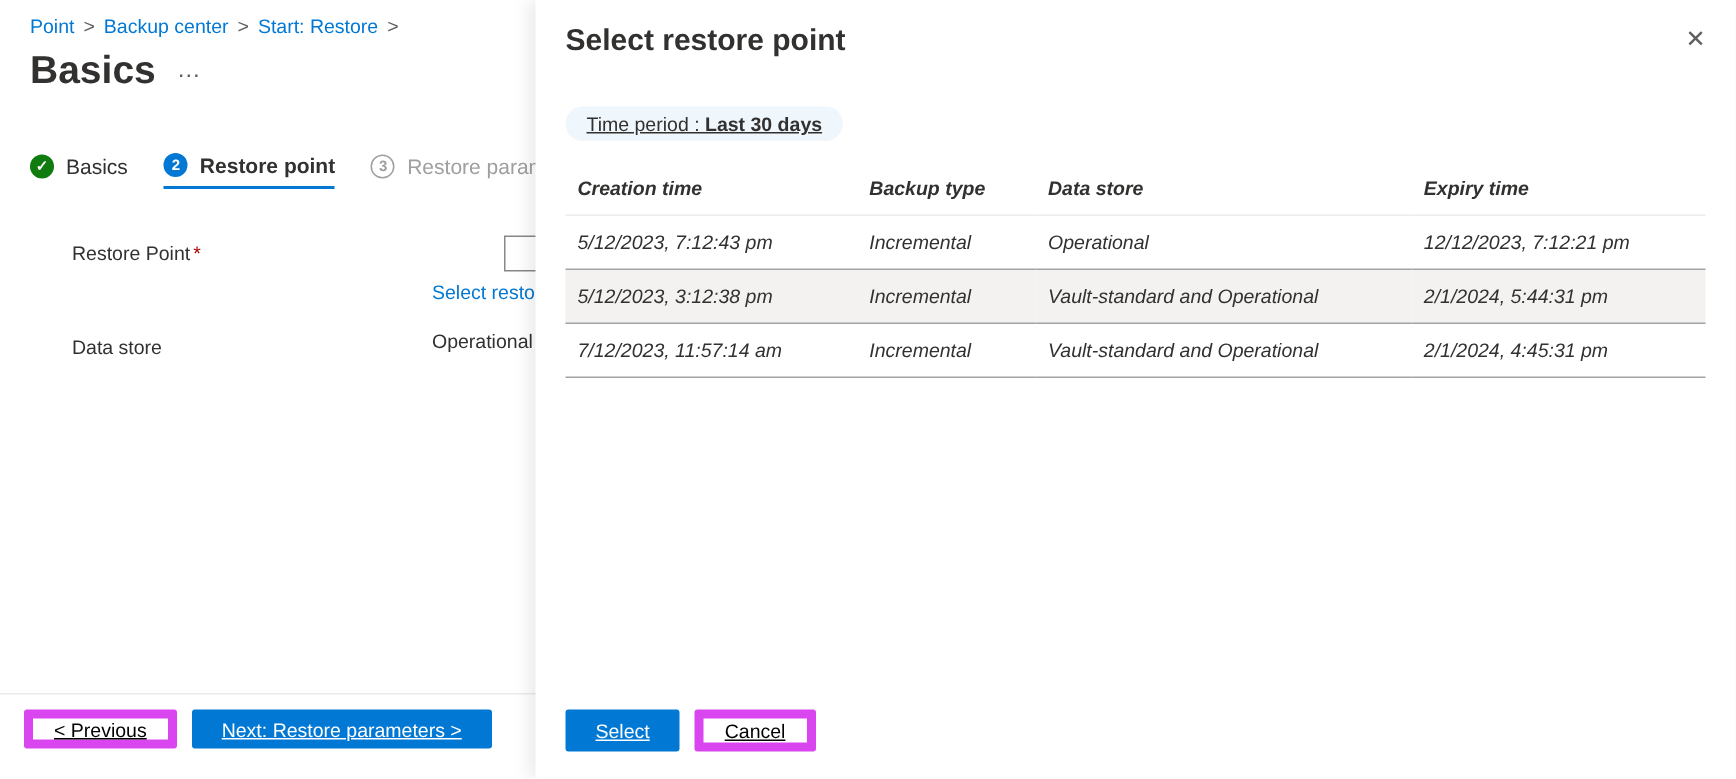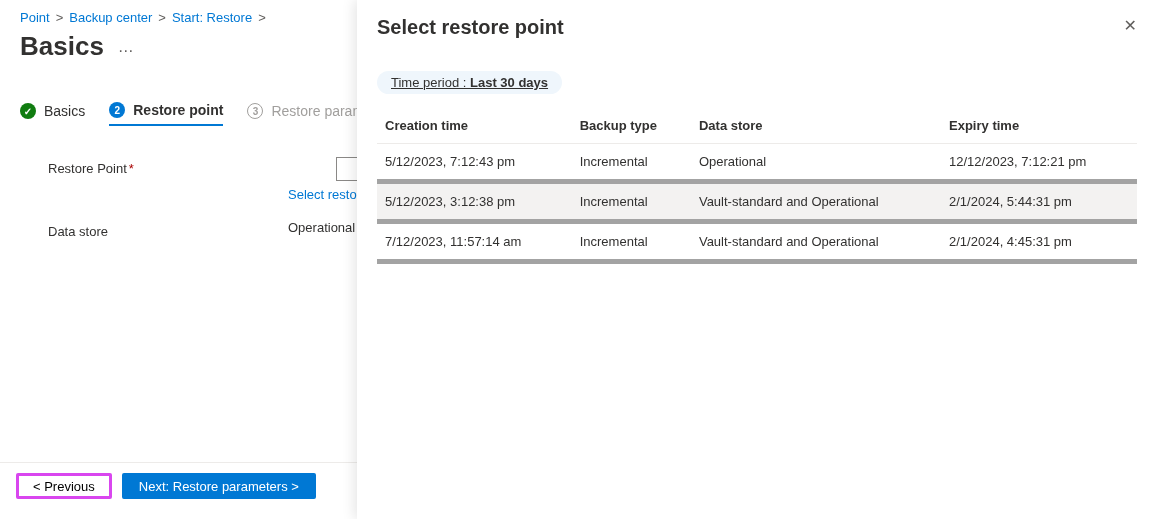--- a/index.html
+++ b/index.html
@@ -75,22 +75,23 @@
       gap: 10px;
       background: #fff;
     }
     .btn {
       height: 28px;
       padding: 0 14px;
       font-family: inherit;
       font-size: 13px;
       border-radius: 2px;
       cursor: pointer;
-      border: 3px solid #d946ef;
-      background: #fff;
+      border: 6px solid #d946ef;
+      background: #fff;
+      text-decoration: underline;
     }
     .btn.primary { background: #0078d4; color: #ffffff; border-color: #0078d4; }
     .page .btn { height: 26px; }
 
     
     .panel {
       position: absolute;
       top: 0; right: 0; bottom: 0;
       width: 800px;
       background: #fff;
@@ -118,30 +119,31 @@
       color: #323130;
       margin-bottom: 14px;
       text-decoration: underline;
     }
     .pill b { font-weight: 600; }
 
     table.rp {
       width: 100%;
       border-collapse: collapse;
       font-size: 13px;
+      font-style: italic;
     }
     table.rp th {
       text-align: left;
       font-weight: 600;
       padding: 10px 8px;
       border-bottom: 1px solid #edebe9;
     }
     table.rp td {
       padding: 10px 8px;
-      border-bottom: 5px solid #a3a3a3;
+      border-bottom: 1px solid #a3a3a3;
     }
     table.rp tr.selected td { background: #f3f2f1; }
     table.rp tbody tr { cursor: pointer; }
 
     .panel-footer {
       padding: 14px 20px 18px 20px;
       display: flex;
       gap: 10px;
     }
   </style>
@@ -238,13 +240,17 @@
           <tr>
             <td>7/12/2023, 11:57:14 am</td>
             <td>Incremental</td>
             <td>Vault-standard and Operational</td>
             <td>2/1/2024, 4:45:31 pm</td>
           </tr>
         </tbody>
     </table>
   </div>
 
+  <div class="panel-footer">
+    <button class="btn primary">Select</button>
+    <button class="btn">Cancel</button>
+  </div>
 </div>
 
 </body></html>

